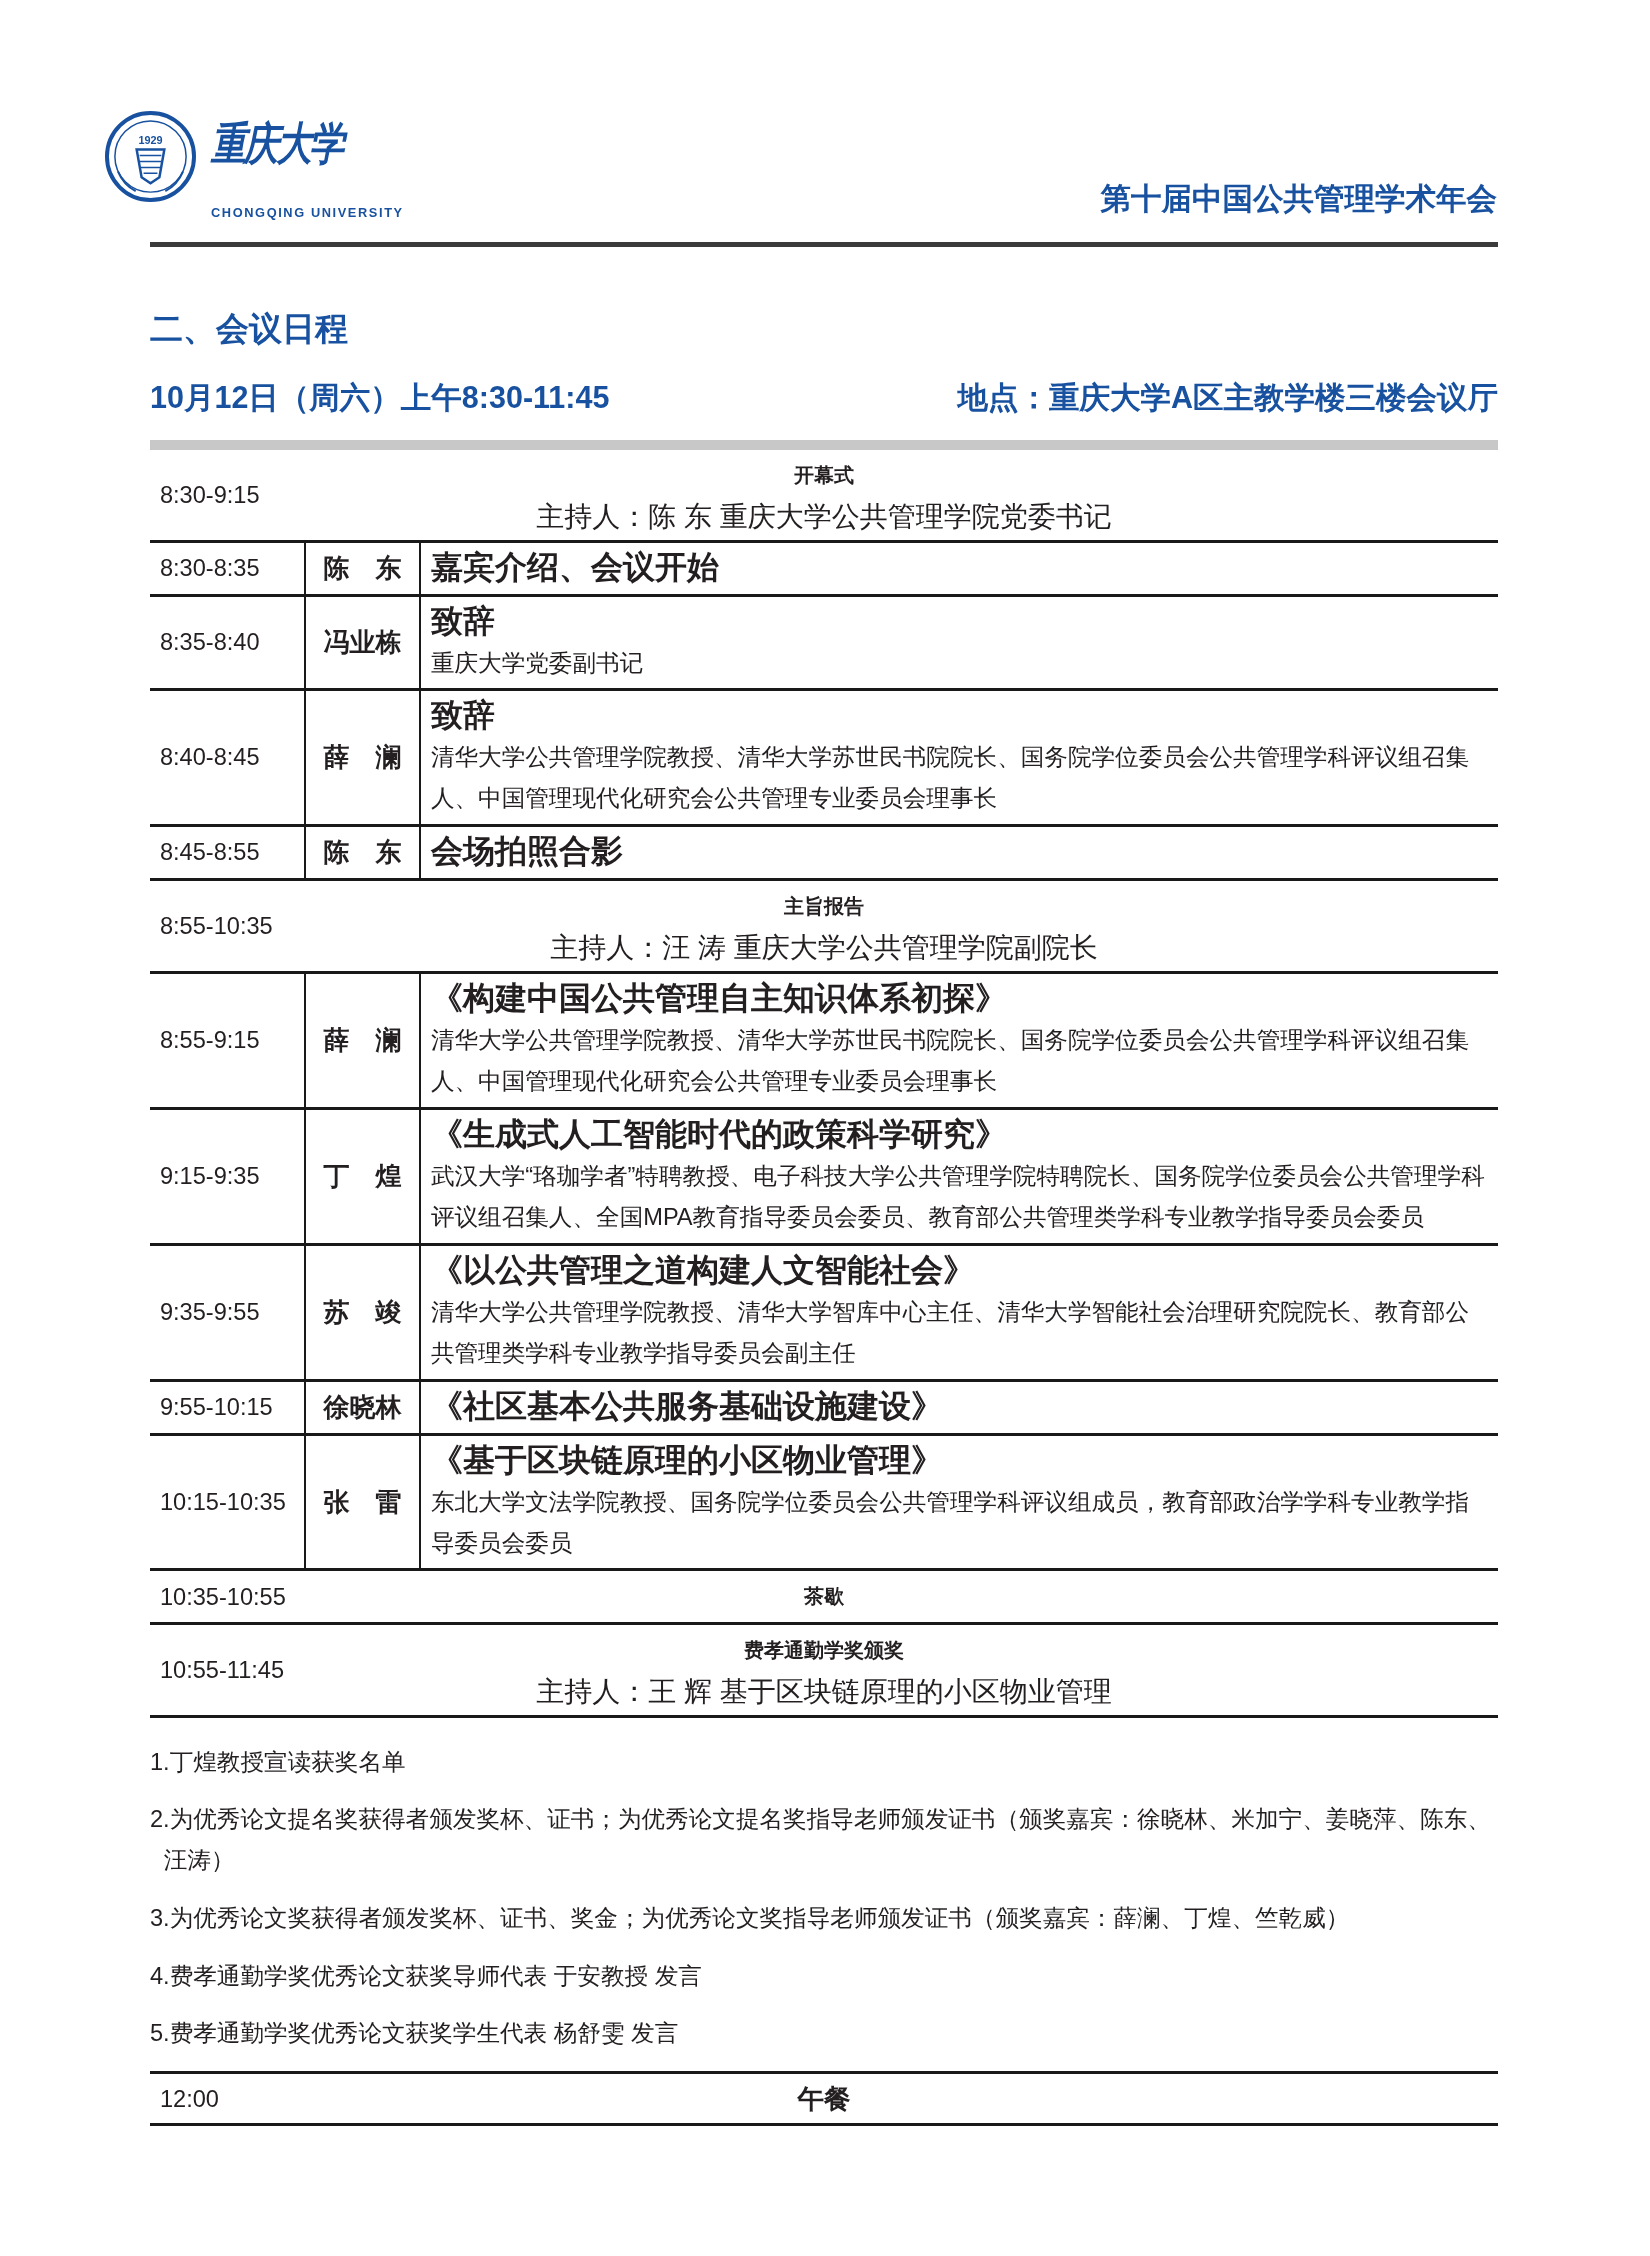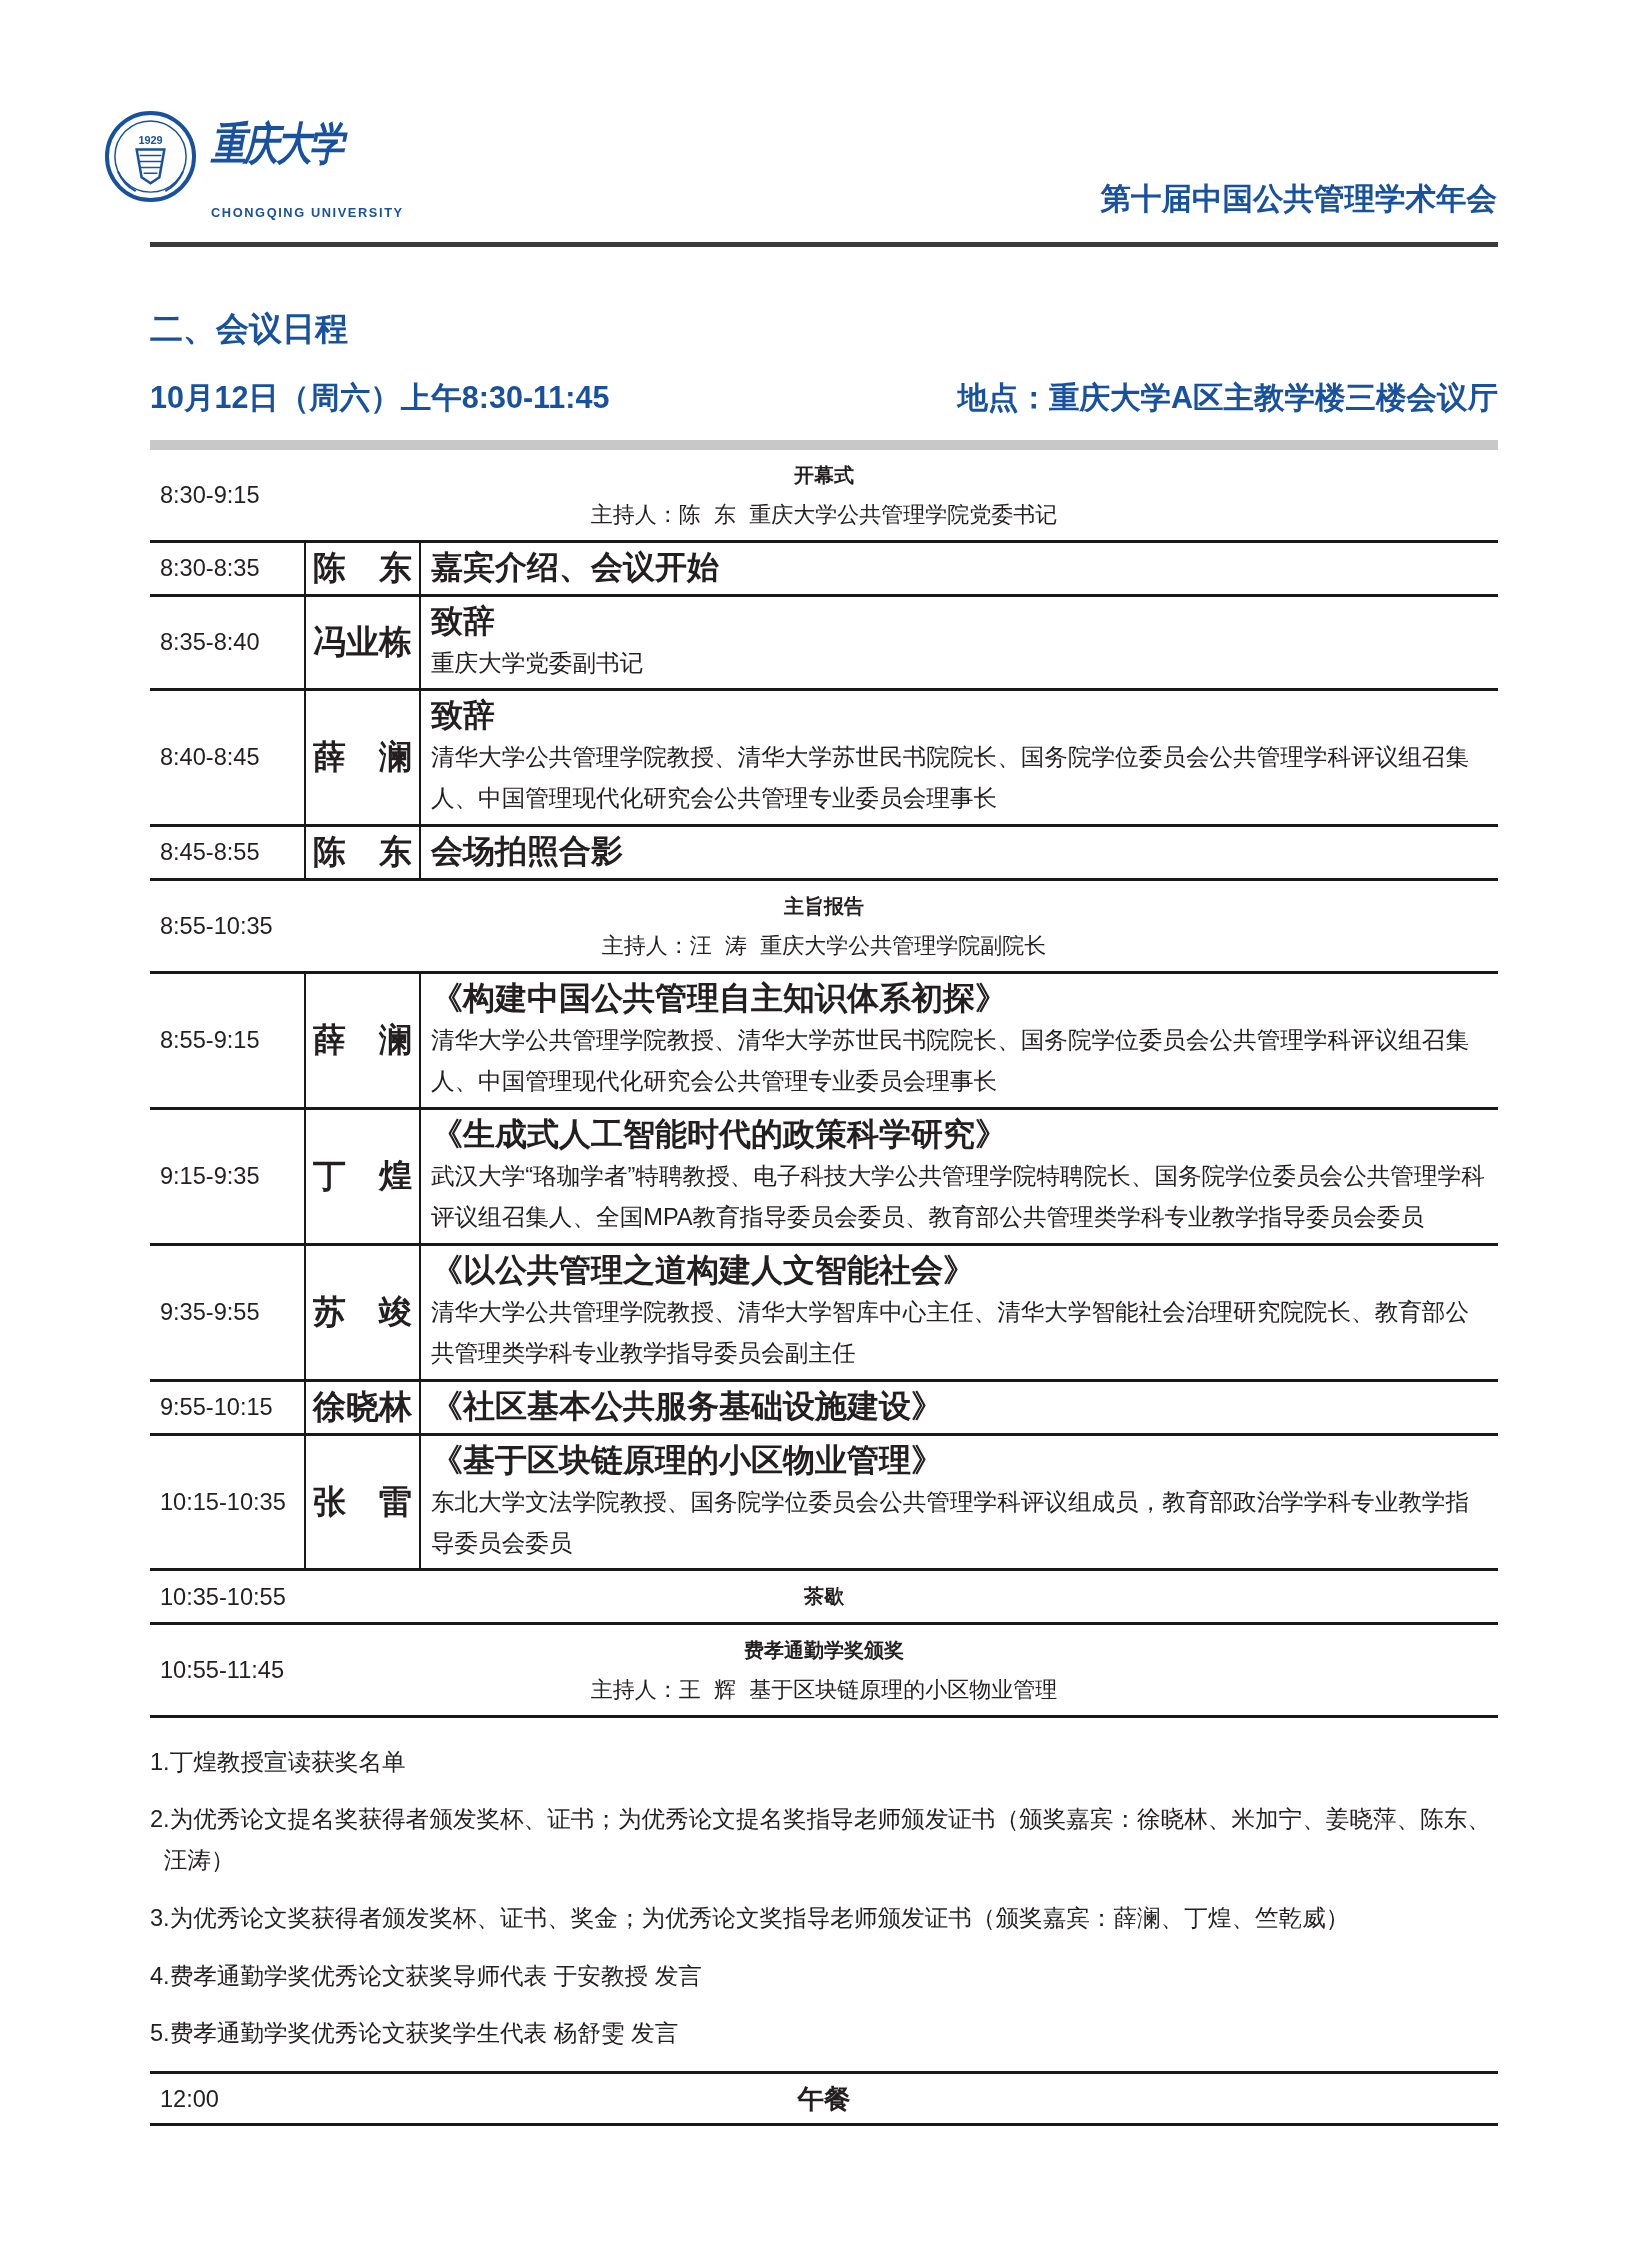--- a/index.html
+++ b/index.html
@@ -43,32 +43,32 @@
   
   .main{position:absolute;left:150px;top:440px;width:1348px;}
   .gray-bar{height:9.9px;background:#c8c8c8;}
   .row{display:grid;grid-template-columns:156px 115px 1fr;border-bottom:3.9px solid #191919;}
   .c-time{
     padding:2px 3.9px 2px 9.9px;font-size:23.6px;display:flex;align-items:center;
     border-right:2px solid #191919;white-space:nowrap;
   }
   .c-name{
     border-right:2px solid #191919;display:flex;align-items:center;justify-content:center;
-    font-weight:bold;font-size:33px;white-space:nowrap;
+    font-weight:bold;font-size:26px;white-space:nowrap;
   }
   .c-body{padding:3px 11.8px 4.9px 9.9px;font-size:23.6px;line-height:41px;}
   .c-body .title{font-weight:bold;font-size:32px;line-height:43px;}
   .c-body .desc:empty{display:none;}
   .row-session{position:relative;border-bottom:3.9px solid #191919;padding:3.9px 0;text-align:center;}
   .row-session .s-time{
     position:absolute;left:9.9px;top:50%;transform:translateY(-50%);
     font-size:23.6px;white-space:nowrap;
   }
   .s-title{font-size:20px;font-weight:bold;line-height:43px;}
-  .s-host{font-size:22px;line-height:39px;font-family:Liberation Mono, monospace;}
+  .s-host{font-size:28px;line-height:39px;}
   .s-host:empty{display:none;}
   
   .notes{margin-top:23.6px;}
   .note{
     font-size:23.6px;line-height:41px;margin:0 0 16.7px 0;
     padding-left:13.8px;text-indent:-13.8px;
   }
   
   .lunch-row{
     position:relative;margin-top:7.9px;height:49px;

